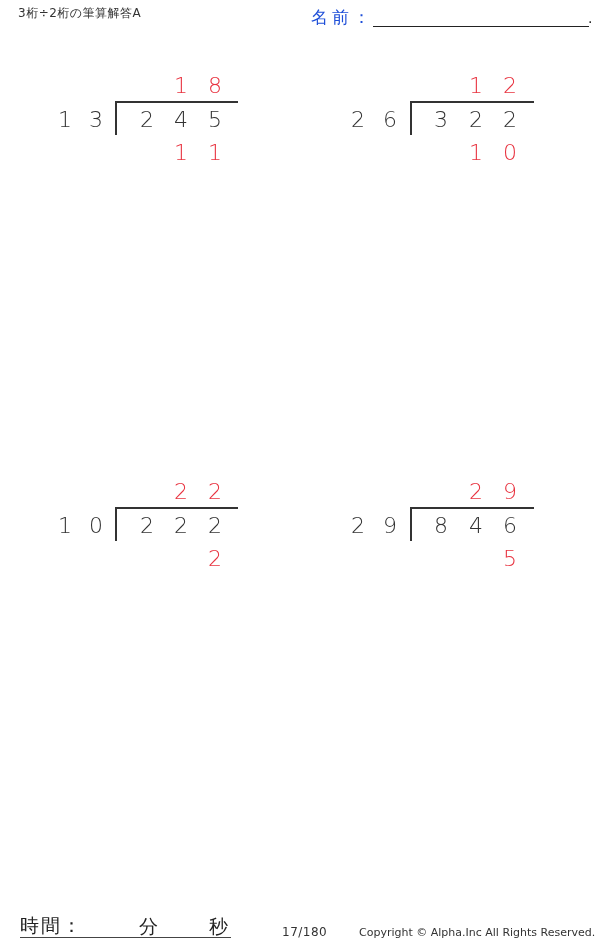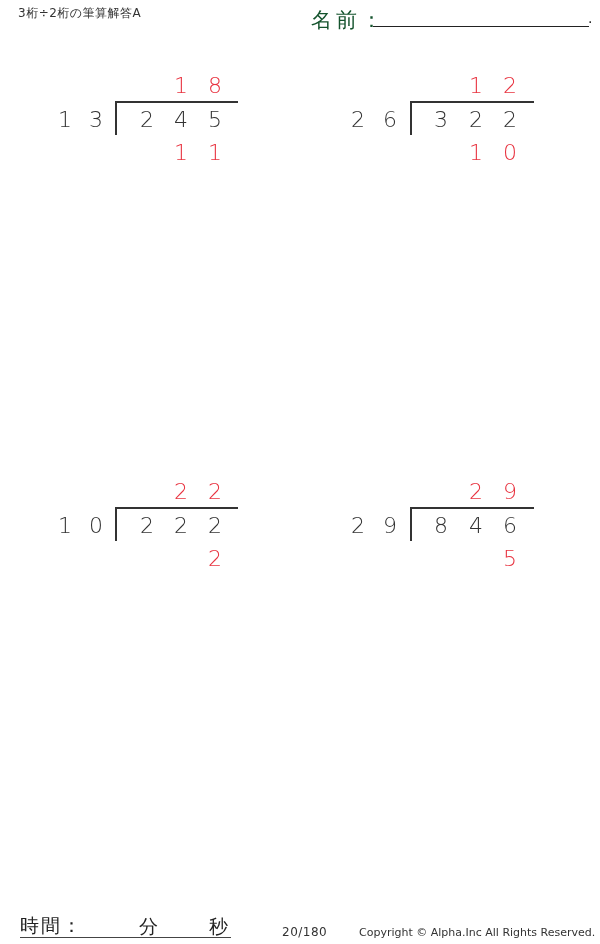--- a/index.html
+++ b/index.html
@@ -2,21 +2,21 @@
 <html><head>
 <meta charset="utf-8">
 <style>
   html, body { margin:0; padding:0; }
   body {
     width:600px; height:944px; position:relative; background:#ffffff;
     font-family:"DejaVu Sans", sans-serif; color:#222; overflow:hidden;
   }
   .abs { position:absolute;margin-left:12px; }
   .title { left:6px; top:5px; font-size:12px; color:#333; letter-spacing:0.5px; }
-  .name-label { left:299px; top:6px; font-size:21px; color:#14532d; letter-spacing:4px; }
+  .name-label { left:299px; top:6px; font-size:17px; color:#1d4ed8; letter-spacing:4px; }
   .name-line { left:361px; top:26px; width:216px; height:1px; background:#222; }
   .name-dot { left:576px; top:10px; font-size:14px; color:#222; }
 
   .problem { position:absolute; width:260px; height:110px; }
   .digit { position:absolute; width:20px; text-align:center; font-size:22px; line-height:26px; font-weight:300; }
   .red { color:#e8323f; }
   .black { color:#333; }
   .bracket-v { position:absolute; width:1.5px; background:#333; }
   .bracket-h { position:absolute; height:1.5px; background:#333; }
 
@@ -86,14 +86,14 @@
   <span class="digit black" style="left:136px; top:37px;">8</span>
   <span class="digit black" style="left:171px; top:37px;">4</span>
   <span class="digit black" style="left:205px; top:37px;">6</span>
   <span class="digit red" style="left:205px; top:70px;">5</span>
 </div>
 
 <div class="abs time-label">時間：</div>
 <div class="abs time-min">分</div>
 <div class="abs time-sec">秒</div>
 <div class="abs time-line"></div>
-<div class="abs page-num">20/180</div>
+<div class="abs page-num">17/180</div>
 <div class="abs copyright">Copyright © Alpha.Inc All Rights Reserved.</div>
 
 </body></html>

